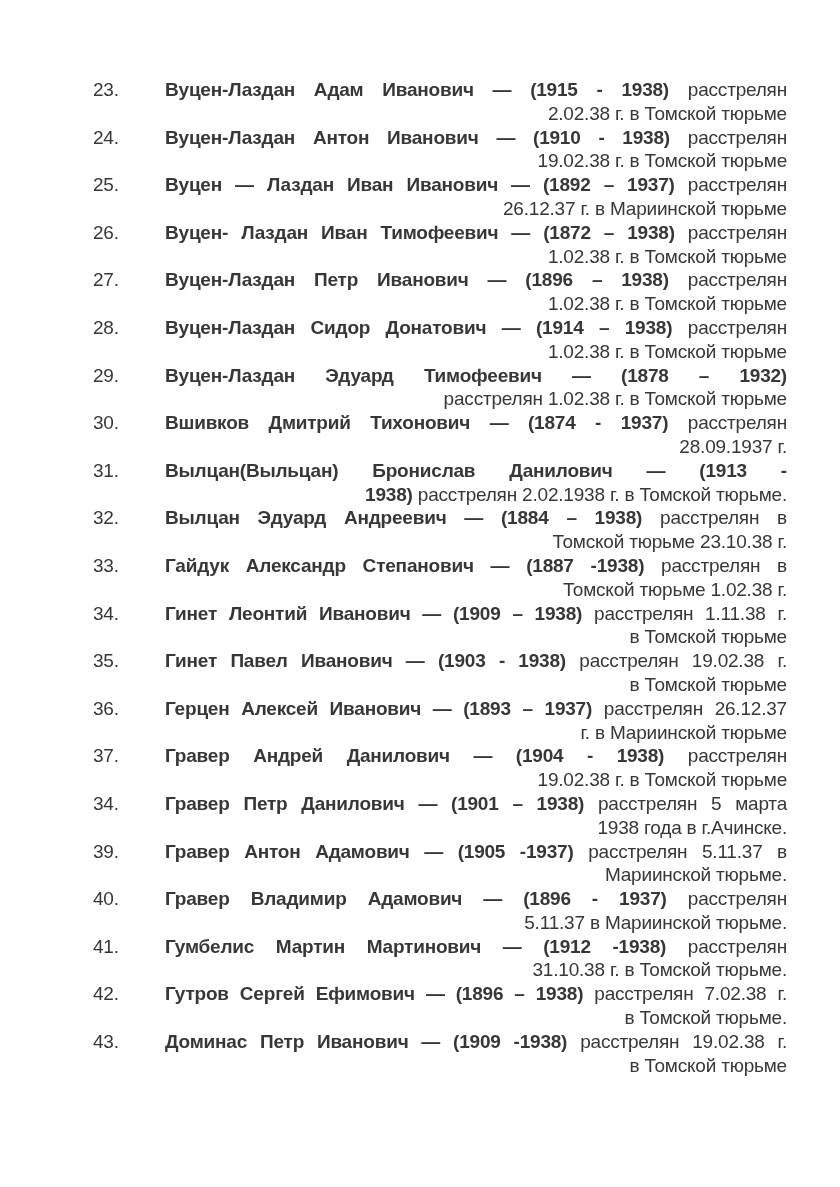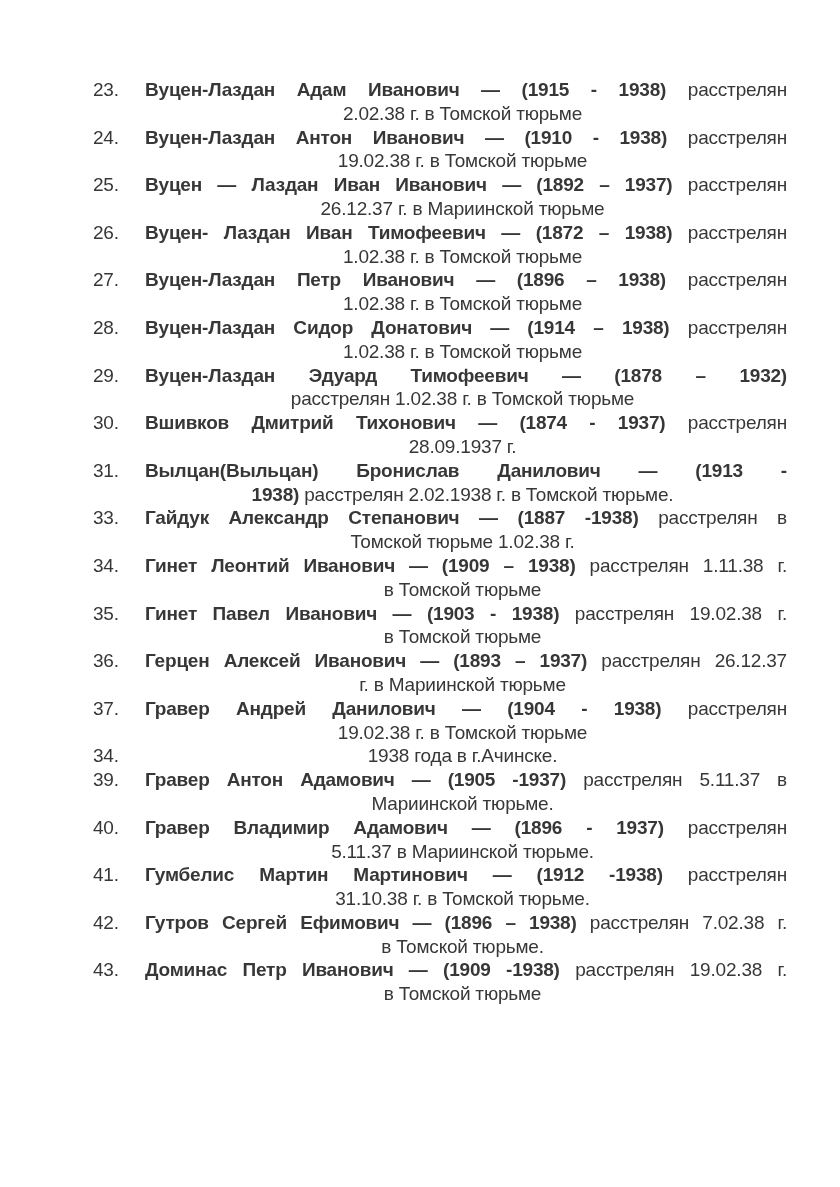--- a/index.html
+++ b/index.html
@@ -34,23 +34,23 @@
     top: 0;
     font-weight: normal;
   }
   .line { min-height: 23.8px; }
   .l1 {
     text-align: justify;
     text-align-last: justify;
     text-indent: 7px;
   }
   .l2 {
-    text-align: center;
-  }
-  .entry b { font-weight: bold; }
+    text-align: right;
+  }
+  .entry b { font-weight: bold; margin-left: 20px; }
 </style>
 </head>
 <body>
 
 <div class="page">
   <div id="list">
   <div class="entry">
     <span class="num">23.</span>
     <div class="lines">
       <div class="line l1"><b class="b1">Вуцен-Лаздан Адам Иванович — (1915 - 1938)</b><span class="r1"> расстрелян</span></div>
@@ -115,20 +115,27 @@
   </div>
 
   <div class="entry">
     <span class="num">31.</span>
     <div class="lines">
       <div class="line l1"><b class="b1">Вылцан(Выльцан) Бронислав Данилович — (1913 -</b><span class="r1"></span></div>
       <div class="line l2"><b class="b2">1938)</b><span class="r2"> расстрелян 2.02.1938 г. в Томской тюрьме.</span></div>
     </div>
   </div>
 
+  <div class="entry">
+    <span class="num">32.</span>
+    <div class="lines">
+      <div class="line l1"><b class="b1">Вылцан Эдуард Андреевич — (1884 – 1938)</b><span class="r1"> расстрелян в</span></div>
+      <div class="line l2"><b class="b2"></b><span class="r2">Томской тюрьме 23.10.38 г.</span></div>
+    </div>
+  </div>
 
   <div class="entry">
     <span class="num">33.</span>
     <div class="lines">
       <div class="line l1"><b class="b1">Гайдук Александр Степанович — (1887 -1938)</b><span class="r1"> расстрелян в</span></div>
       <div class="line l2"><b class="b2"></b><span class="r2">Томской тюрьме 1.02.38 г.</span></div>
     </div>
   </div>
 
   <div class="entry">
@@ -159,20 +166,21 @@
     <span class="num">37.</span>
     <div class="lines">
       <div class="line l1"><b class="b1">Гравер Андрей Данилович — (1904 - 1938)</b><span class="r1"> расстрелян</span></div>
       <div class="line l2"><b class="b2"></b><span class="r2">19.02.38 г. в Томской тюрьме</span></div>
     </div>
   </div>
 
   <div class="entry">
     <span class="num">34.</span>
     <div class="lines">
+      <div class="line l1"><b class="b1">Гравер Петр Данилович — (1901 – 1938)</b><span class="r1"> расстрелян 5 марта</span></div>
       <div class="line l2"><b class="b2"></b><span class="r2">1938 года в г.Ачинске.</span></div>
     </div>
   </div>
 
   <div class="entry">
     <span class="num">39.</span>
     <div class="lines">
       <div class="line l1"><b class="b1">Гравер Антон Адамович — (1905 -1937)</b><span class="r1"> расстрелян 5.11.37 в</span></div>
       <div class="line l2"><b class="b2"></b><span class="r2">Мариинской тюрьме.</span></div>
     </div>

